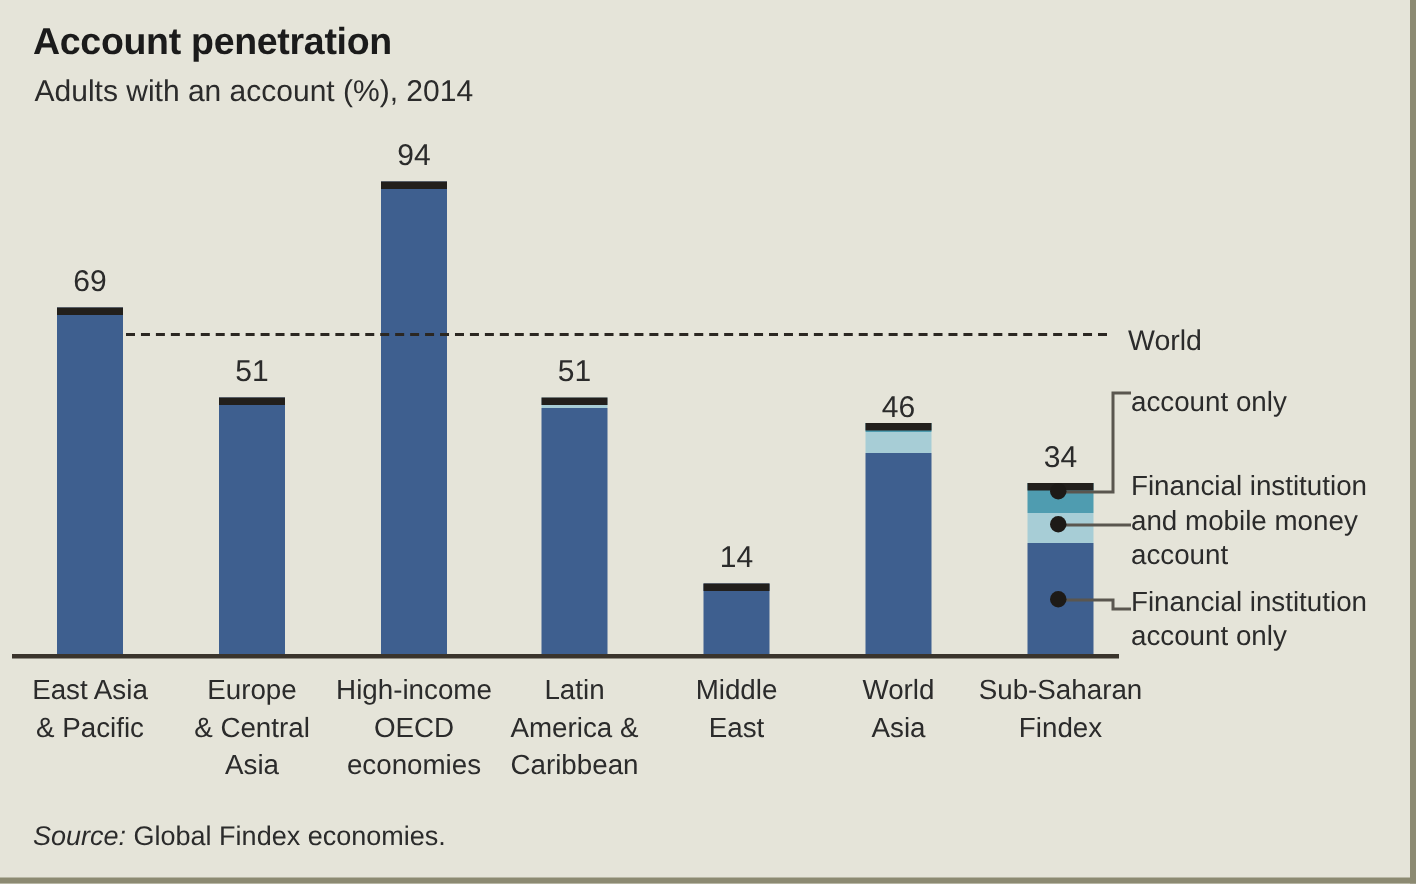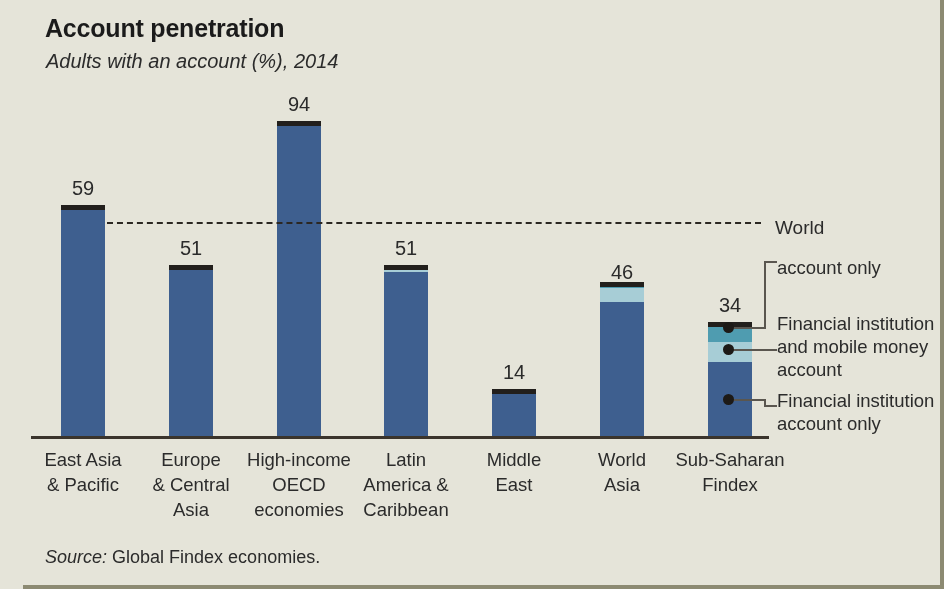--- a/index.html
+++ b/index.html
@@ -5,32 +5,31 @@
   * { box-sizing: border-box; }
   html, body { margin: 0; padding: 0; }
   body {
     width: 944px; height: 589px;
     background: #e5e4d9;
     font-family: "Liberation Sans", sans-serif;
     color: #231f20;
     overflow: hidden;
     position: relative;
   }
-  #stage { position: absolute; inset: 0; margin-left: 23px; }
+  #stage { position: absolute; inset: 0; }
 
   .title {
     position: absolute; left: 22px; top: 14px;
     font-size: 25px; font-weight: bold; letter-spacing: -0.2px;
     color: #1b1b1b; white-space: nowrap;
   }
   .subtitle {
     position: absolute; left: 23px; top: 50px;
     font-size: 20px; font-weight: normal; color: #2b2b2b;
     white-space: nowrap;
-    font-style: italic;
   }
 
   
   #plot { position: absolute; left: 0; top: 0; width: 944px; height: 589px; }
 
   .axis-line {
     position: absolute; left: 8px; top: 436px; width: 738px; height: 3px;
     background: #3a342c;
   }
 
@@ -91,21 +90,21 @@
 
   <div class="title">Account penetration</div>
   <div class="subtitle">Adults with an account (%), 2014</div>
 
   <div id="plot">
     <div class="axis-line"></div>
   <div class="bar" style="left: 38px; top: 204.505px; height: 231.495px;">
         <div class="seg" style="top: 0px; height: 231.495px; background: rgb(62, 95, 143);"></div>
         <div class="cap"></div>
       </div>
-      <div class="bar-value" style="left: 25px; top: 177.505px;">59</div>
+      <div class="bar-value" style="left: 25px; top: 177.505px;">69</div>
       <div class="xlabel" style="left: -6px; top: 447px;">
         <div>East Asia</div>
         <div>&amp; Pacific</div>
       </div>
       <div class="bar" style="left: 146px; top: 264.895px; height: 171.105px;">
         <div class="seg" style="top: 0px; height: 171.105px; background: rgb(62, 95, 143);"></div>
         <div class="cap"></div>
       </div>
       <div class="bar-value" style="left: 133px; top: 237.895px;">51</div>
       <div class="xlabel" style="left: 102px; top: 447px; text-align: center;">

